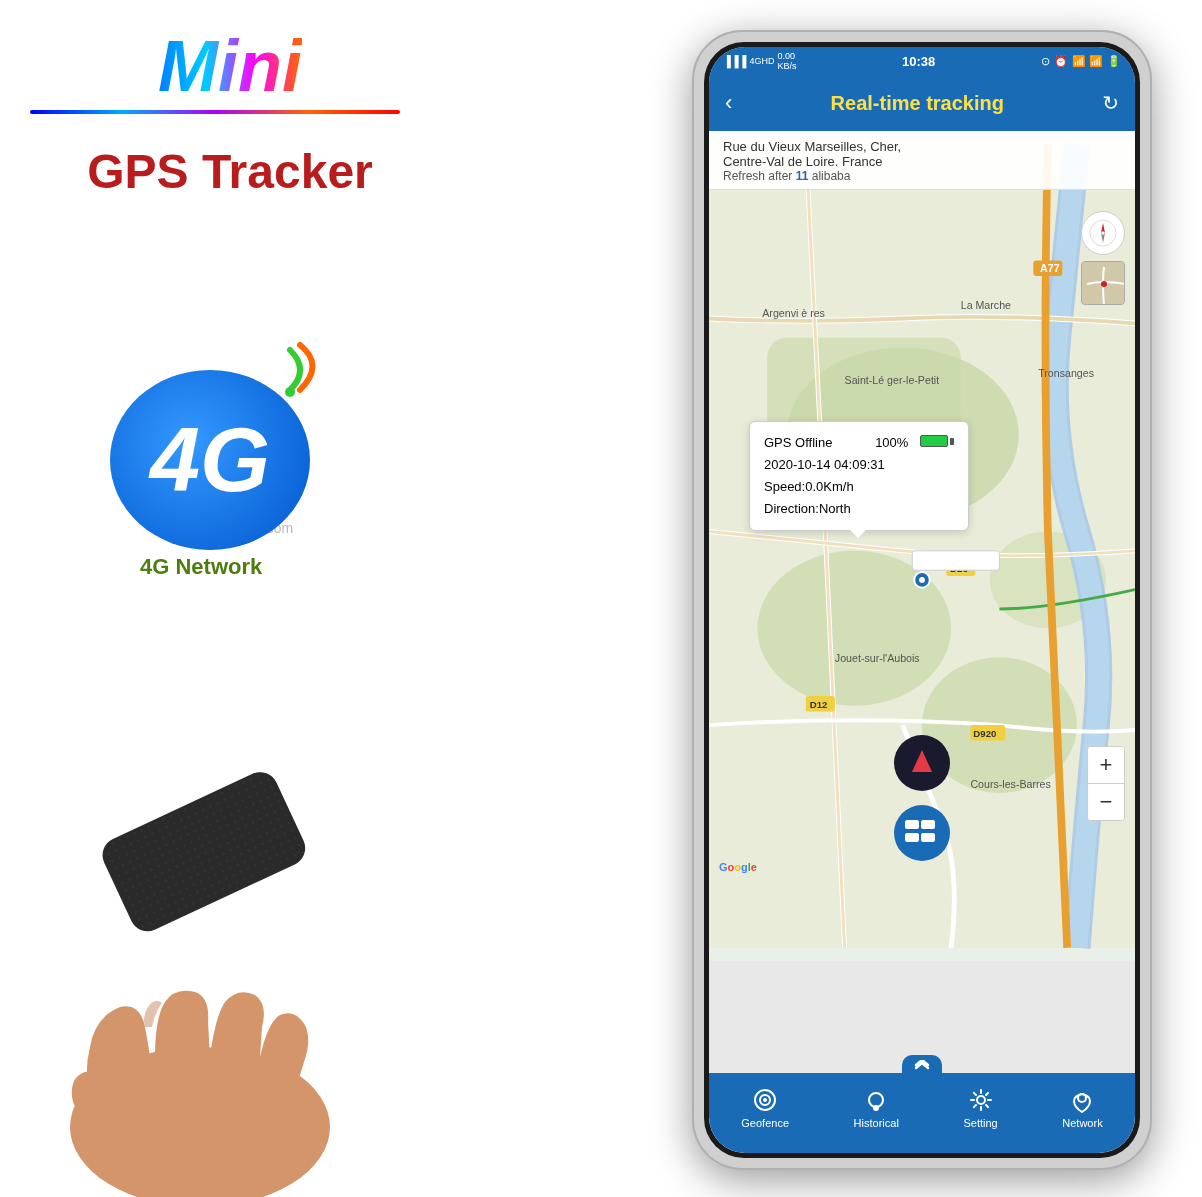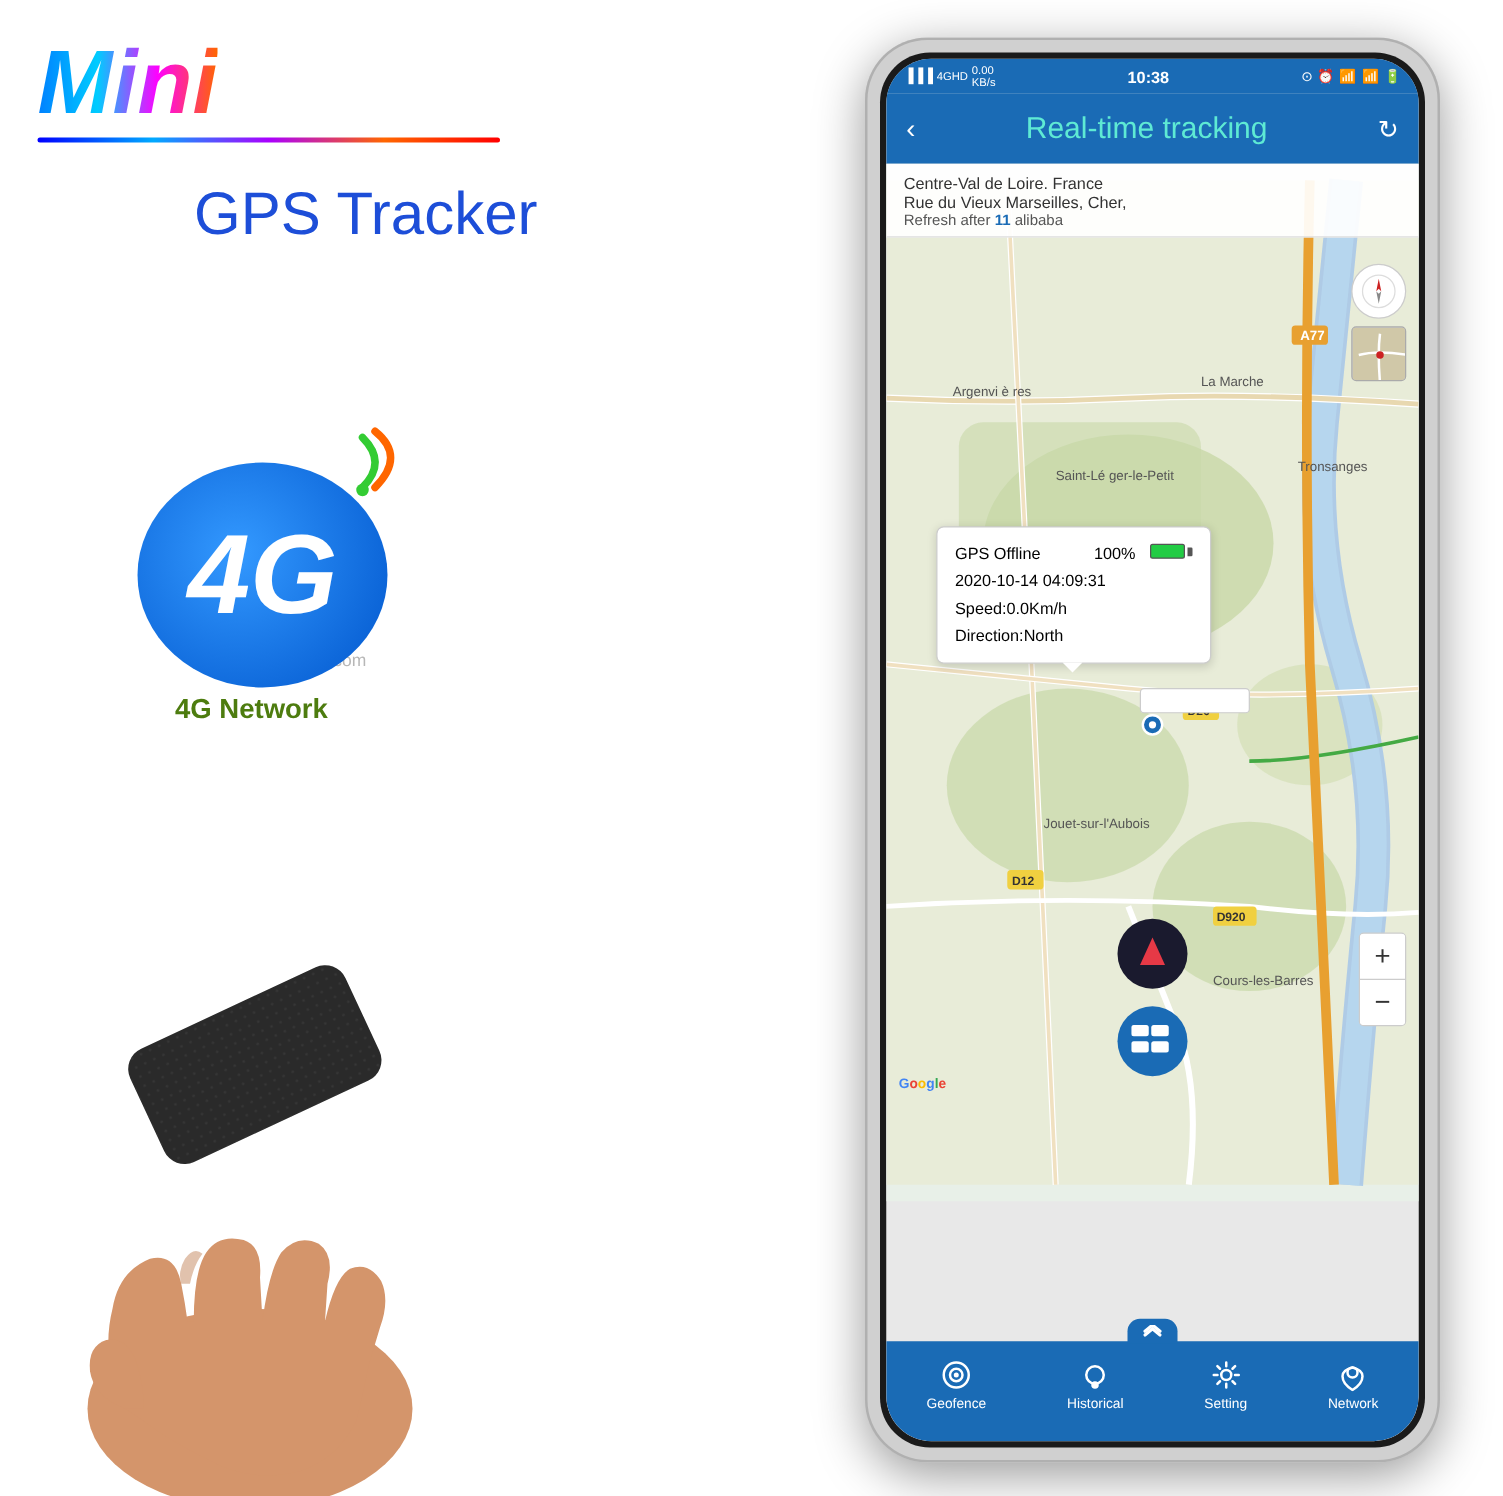--- a/index.html
+++ b/index.html
@@ -50,24 +50,24 @@
     .rainbow-line {
       height: 4px;
       background: linear-gradient(90deg, #0000ff, #00aaff, #aa00ff, #ff6600, #ff0000);
       border-radius: 2px;
       margin-top: 8px;
       width: 370px;
     }
 
     .gps-tracker-title {
       font-size: 48px;
-      font-weight: 400;
-      color: #1d4ed8;
+      font-weight: 700;
+      color: #b91c1c;
       margin-top: 30px;
-      text-align: right;
+      text-align: center;
       width: 400px;
     }
 
     .watermark {
       position: absolute;
       top: 520px;
       left: 160px;
       font-size: 14px;
       color: #999;
       opacity: 0.7;
@@ -185,23 +185,23 @@
       padding: 0 16px;
     }
 
     .back-btn {
       color: white;
       font-size: 22px;
       cursor: pointer;
     }
 
     .header-title {
-      color: #5eead4;
-      font-size: 24px;
-      font-weight: 400;
+      color: #fde047;
+      font-size: 20px;
+      font-weight: 700;
     }
 
     .refresh-btn {
       color: white;
       font-size: 20px;
       cursor: pointer;
     }
 
     
     .map-area {
@@ -465,21 +465,21 @@
       width: 450px;
       height: 550px;
     }
   </style>
 </head>
 <body>
 
 <div class="left-panel">
 
   <div class="title-area">
-    <div style="display:flex; align-items:baseline; gap:28px; flex-wrap:wrap;">
+    <div style="display:flex; align-items:baseline; gap:28px; flex-wrap:wrap;justify-content:center;">
       <span class="title-mini">Mini</span>
     </div>
     <div class="rainbow-line"></div>
     <div class="gps-tracker-title">GPS Tracker</div>
   </div>
 
   <div class="watermark">juneo.en.alibaba.com</div>
 
   <div class="logo-4g-area">
 
@@ -602,22 +602,22 @@
             <text x="130" y="535" font-size="11" fill="#555">Jouet-sur-l'Aubois</text>
             <text x="270" y="665" font-size="11" fill="#555">Cours-les-Barres</text>
 
             <circle cx="220" cy="450" r="8" fill="#1a6bb5" stroke="white" stroke-width="2"></circle>
             <circle cx="220" cy="450" r="3" fill="white"></circle>
 
             <rect x="210" y="420" width="90" height="20" rx="3" fill="white" stroke="#ccc" stroke-width="1"></rect>
           </svg>
 
           <div class="address-overlay">
+            <div class="address-text">Rue du Vieux Marseilles, Cher,</div>
             <div class="address-text">Centre-Val de Loire. France</div>
-            <div class="address-text">Rue du Vieux Marseilles, Cher,</div>
             <div class="refresh-text">
               <span>Refresh after </span><span class="refresh-seconds">11</span><span> alibaba</span>
             </div>
           </div>
 
           <div class="gps-popup">
             <div class="gps-status-row">
               <span>GPS Offline</span>
               <span>
                 <span>100%</span>

